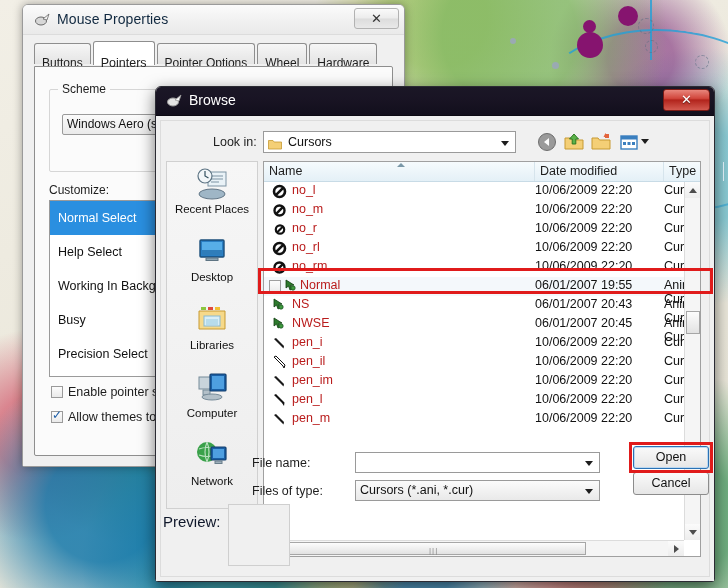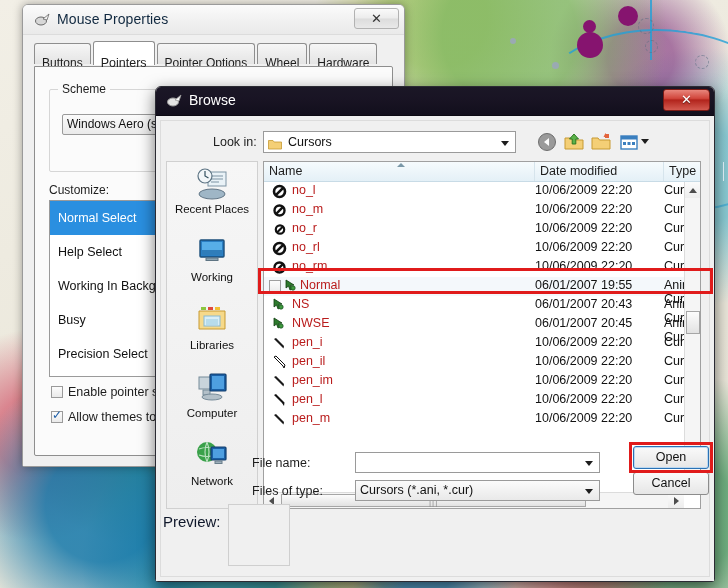--- a/index.html
+++ b/index.html
@@ -218,21 +218,21 @@
     border: 1px solid #d0d0d0;
   }
   .place {
     position: relative; height: 68px; text-align: center; padding-top: 4px;
   }
   .place .ico { width: 40px; height: 36px; margin: 0 auto; display: block; }
   .place .lbl { font-size: 11.5px; color: #111; margin-top: 1px; display: block; }
 
   
   #filelist {
-    position: absolute; left: 102px; top: 40px; right: 8px; height: 348px;
+    position: absolute; left: 102px; top: 40px; right: 8px; height: 396px;
     background: #ffffff; border: 1px solid #a0a0a0;
   }
   #fl-header {
     position: relative; height: 20px;
     background: linear-gradient(180deg,#f6fbfd,#e4f0f7);
     border-bottom: 1px solid #c8dbe6;
   }
   .hcell {
     position: absolute; top: 0; height: 19px; line-height: 19px;
     font-size: 12.5px; color: #1d1d1d; padding-left: 5px;
@@ -485,21 +485,21 @@
         </div>
         <div class="place">
           <span class="ico">
             <svg width="40" height="36" viewBox="0 0 40 36">
               <rect x="8" y="6" width="24" height="17" rx="1" fill="#2a7fc4" stroke="#1a4e7a" stroke-width="1.4"></rect>
               <rect x="10" y="8" width="20" height="13" fill="#57aee8"></rect>
               <rect x="10" y="16" width="20" height="5" fill="#2f7dba"></rect>
               <rect x="14" y="24" width="12" height="2.5" fill="#8fa6b5" stroke="#5e7483"></rect>
             </svg>
           </span>
-          <span class="lbl">Working</span>
+          <span class="lbl">Desktop</span>
         </div>
         <div class="place">
           <span class="ico">
             <svg width="40" height="36" viewBox="0 0 40 36">
               <rect x="9" y="5" width="5" height="3" fill="#8cc63f"></rect>
               <rect x="16" y="5" width="5" height="3" fill="#e04a3c"></rect>
               <rect x="23" y="5" width="5" height="3" fill="#f0c033"></rect>
               <path d="M7 9 L33 9 L33 27 L7 27 Z" fill="#f6d98a" stroke="#c79a32"></path>
               <rect x="12" y="14" width="16" height="10" fill="#d8eef7" stroke="#89b9cf"></rect>
               <rect x="14" y="17" width="12" height="6" fill="#b7dcec"></rect>

